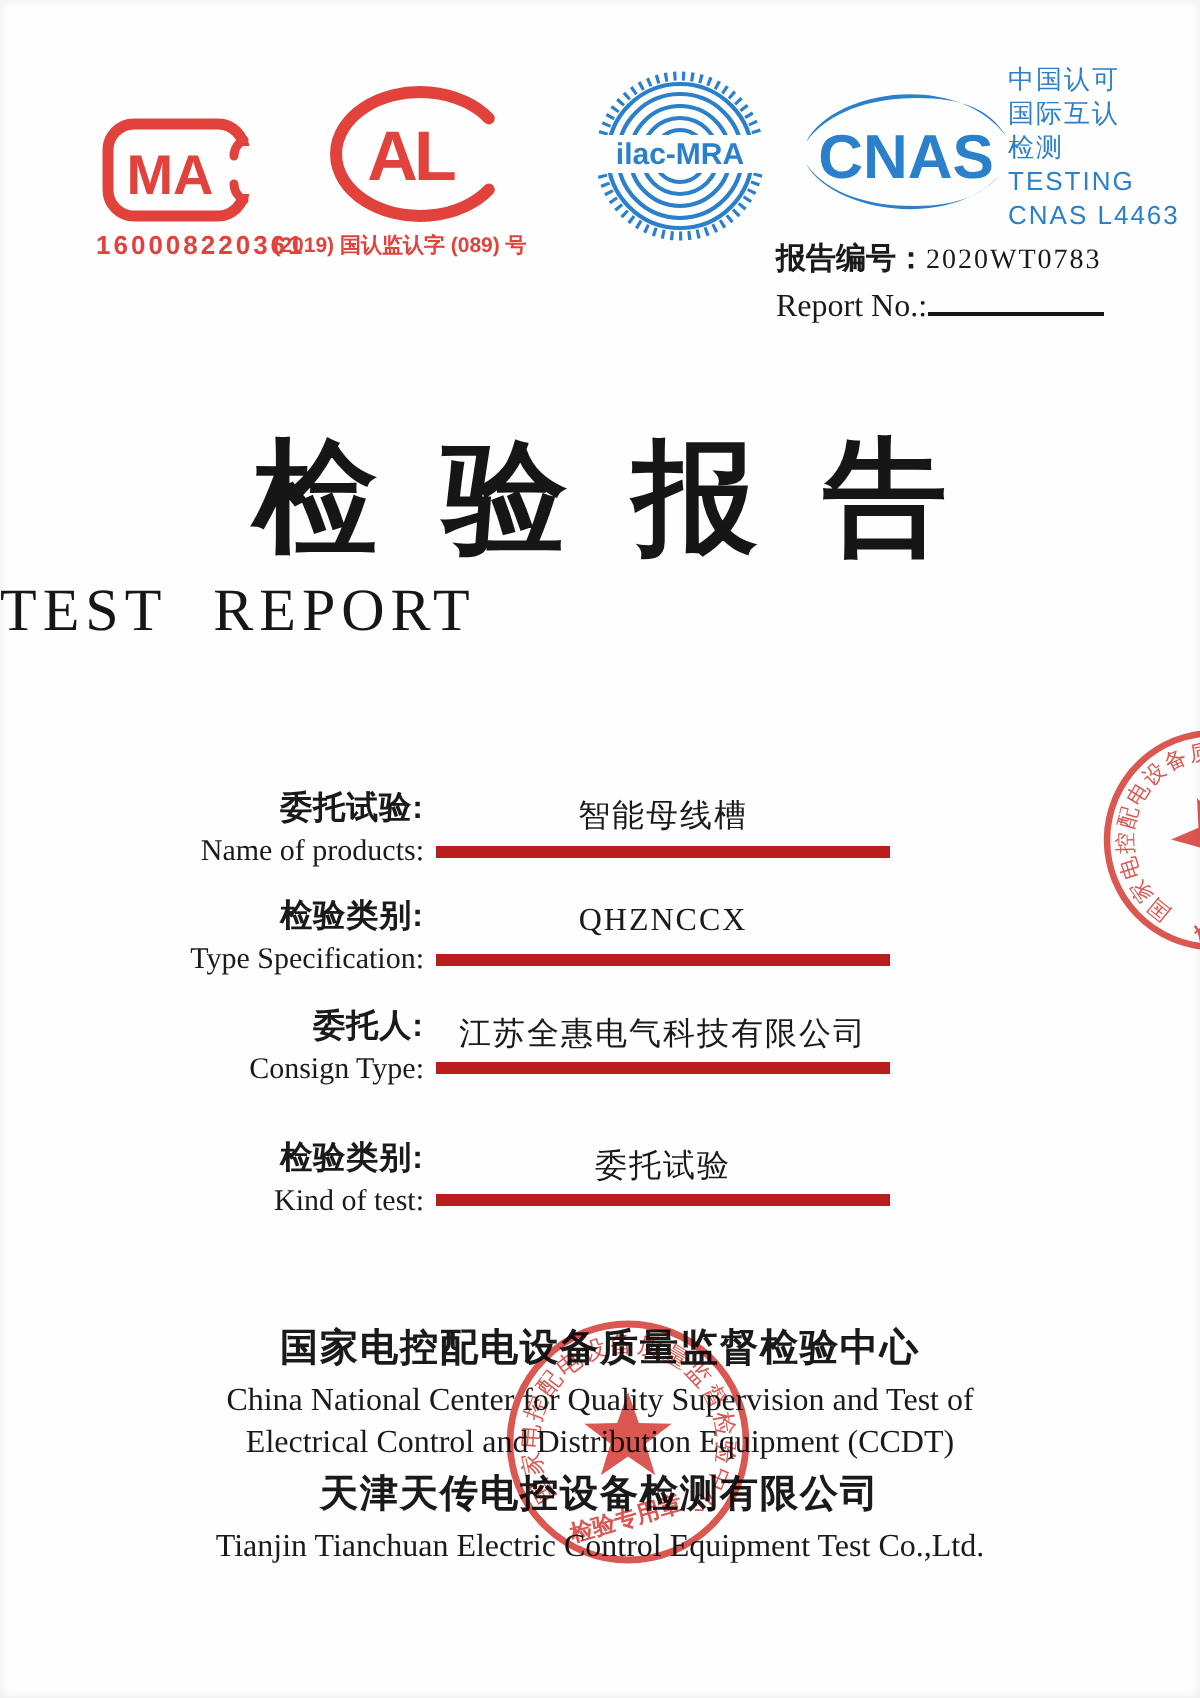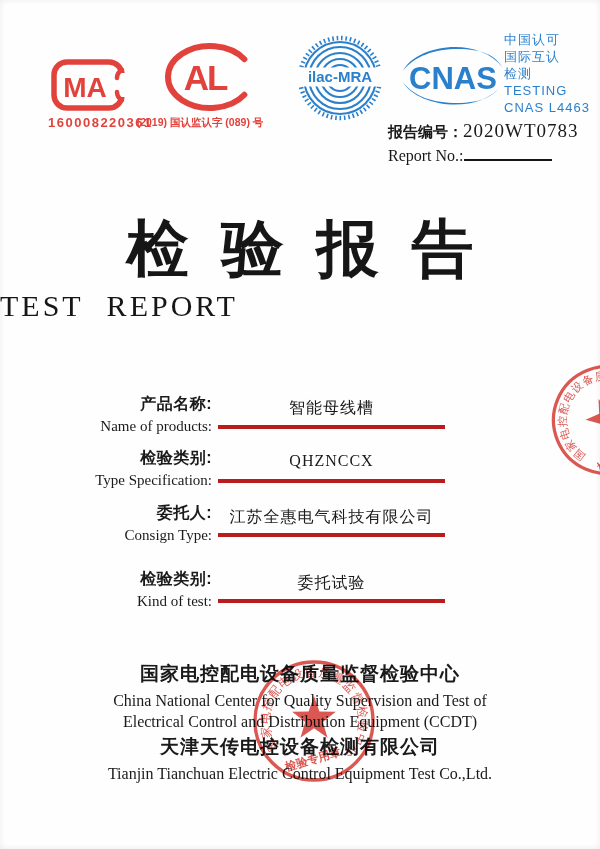--- a/index.html
+++ b/index.html
@@ -18,40 +18,40 @@
     font-family:"Liberation Sans",sans-serif;font-weight:700;font-size:10.5px;
     color:#e2423c;white-space:nowrap;}
   .cnas-txt{left:504px;top:31px;color:#2b80cc;
     font-family:"Liberation Sans",sans-serif;font-weight:400;font-size:13px;
     line-height:17px;letter-spacing:1px;}
   .cnas-txt div{white-space:nowrap;}
   
   .report{left:388px;top:120px;font-size:15px;}
   .rep-line1{white-space:nowrap;}
   .rep-cn{font-family:"Liberation Sans",sans-serif;font-weight:700;font-size:15px;}
-  .rep-val{font-family:"Liberation Serif",serif;font-size:19px;letter-spacing:1px;}
+  .rep-val{font-family:"Liberation Serif",serif;font-size:14px;letter-spacing:1px;}
   .rep-line2{margin-top:4px;font-size:16px;white-space:nowrap;}
   .rep-underline{display:inline-block;width:88px;height:13px;
     border-bottom:2px solid #161616;}
   
   .title-cn{top:207px;left:0;width:100%;text-align:center;
     font-family:"Liberation Sans",sans-serif;font-weight:700;font-size:62px;
     letter-spacing:33px;text-indent:33px;color:#161616;}
   .title-en{top:289px;left:0;width:100%;
     font-family:"Liberation Serif",serif;font-size:30px;
     letter-spacing:3px;word-spacing:13px;color:#161616;}
   
   .row{position:absolute;left:55px;width:392px;height:42px;}
   .f-labels{position:absolute;left:0;top:0;width:157px;text-align:right;}
   .lab-cn{font-family:"Liberation Sans",sans-serif;font-weight:700;
     font-size:16px;letter-spacing:0.5px;white-space:nowrap;}
   .lab-en{font-family:"Liberation Serif",serif;font-size:15px;margin-top:3px;
     white-space:nowrap;}
   .value-box{position:absolute;left:163px;top:0;width:227px;height:35px;
-    border-bottom:4px solid #b91c1c;text-align:center;padding-top:4px;
+    border-bottom:6px solid #b91c1c;text-align:center;padding-top:4px;
     font-size:16px;letter-spacing:1px;box-sizing:border-box;}
   .row-1{top:394px;} .row-2{top:448px;} .row-3{top:503px;} .row-4{top:553px;margin-top:16px;}
   .row-3 .value-box,.row-4 .value-box{height:34px;}
   
   .footer{top:661px;left:0;width:100%;text-align:center;}
   .ft-cn{font-family:"Liberation Sans",sans-serif;font-weight:700;
     font-size:19px;letter-spacing:1px;margin-bottom:5px;}
   .ft-en{font-family:"Liberation Serif",serif;font-size:16px;margin-bottom:3px;}
   
   .stamp{mix-blend-mode:multiply;opacity:0.88;}
@@ -111,21 +111,21 @@
     <div class="rep-line2">
       <span>Report No.:</span><span class="rep-underline"></span>
     </div>
   </div>
 
   <div class="abs title-cn">检验报告</div>
   <div class="abs title-en">TEST REPORT</div>
 
   <div class="row row-1">
     <div class="f-labels">
-      <div class="lab-cn">产品名称:</div>
+      <div class="lab-cn">委托试验:</div>
       <div class="lab-en">Name of products:</div>
     </div>
     <div class="value-box">智能母线槽</div>
   </div>
 
   <div class="row row-2">
     <div class="f-labels">
       <div class="lab-cn">检验类别:</div>
       <div class="lab-en">Type Specification:</div>
     </div>

